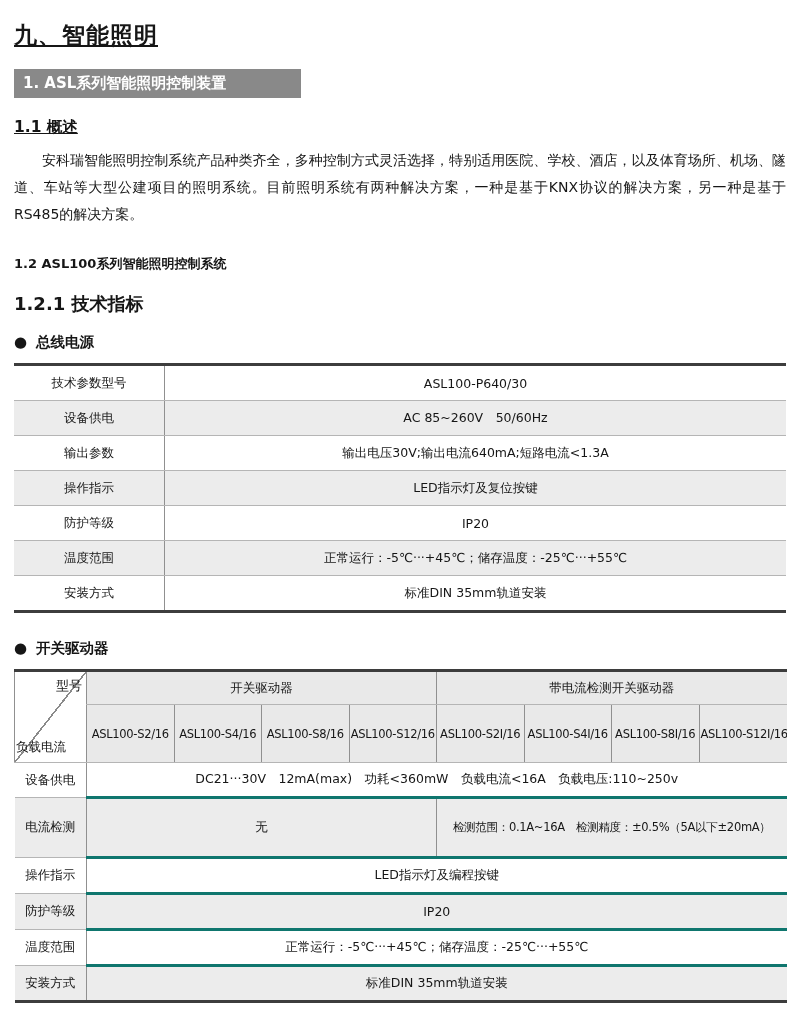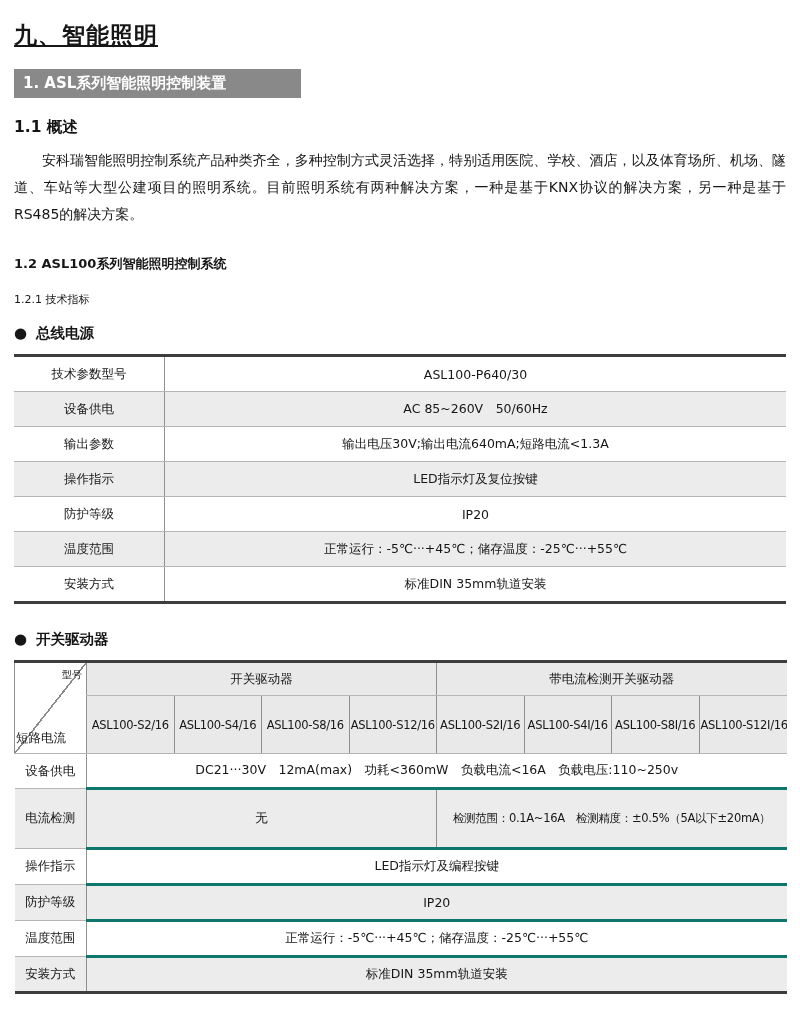--- a/index.html
+++ b/index.html
@@ -9,25 +9,25 @@
   }
   .page{padding:16px 14px 0 14px;}
 
   .doc-title{font-size:23px;font-weight:bold;margin:4px 0 18px 0;letter-spacing:1px;text-decoration:underline;}
 
   .banner{
     display:inline-block;background:var(--banner-bg,#898989);color:#fff;
     font-size:15px;font-weight:bold;padding:5px 26px 5px 9px;width:252px;
   }
 
-  .h-overview{font-size:15.5px;font-weight:bold;margin:19px 0 9px 0;}
+  .h-overview{font-size:15.5px;font-weight:bold;margin:19px 0 9px 0;text-decoration:underline;}
   .para{font-size:14px;line-height:27px;text-align:justify;text-indent:2em;margin:0;}
 
   .h-12{font-size:13px;font-weight:bold;margin:27px 0 0 0;}
-  .h-121{font-size:11px;font-weight:normal;margin:19px 0 0 0;}
+  .h-121{font-size:18px;font-weight:bold;margin:19px 0 0 0;}
 
   .bullet-line{display:flex;align-items:center;gap:9px;font-size:14.5px;font-weight:bold;margin:17px 0 11px 0;}
   .bullet{font-size:15px;line-height:1;}
 
   table.t{border-collapse:collapse;width:772px;table-layout:fixed;
     border-top:3px solid #3d3d3d;border-bottom:3px solid #3d3d3d;font-size:12.5px;}
   table.t td,table.t th{font-weight:normal;padding:0 6px;text-align:center;
     overflow:hidden;white-space:nowrap;}
   .t1 td,.t1 th{height:34px;border-bottom:1px solid #b5b5b5;}
   .t1 tr:last-child td,.t1 tr:last-child th{border-bottom:none;}
@@ -35,21 +35,21 @@
   .t1 td.rv{border-left:1px solid #909090;}
   tr.shade{background:var(--row-shade,#ececec);}
 
   .t2 .hrow td{height:32px;border-bottom:1px solid #b5b5b5;background:var(--header-shade,#e9e9e9);}
   .t2 .hrow td.vl,.t2 .mrow td{border-left:1px solid #909090;}
   .t2 .mrow td{height:33px;border-bottom:1px solid #b5b5b5;background:var(--header-shade,#e9e9e9);
     font-size:11.5px;letter-spacing:-0.3px;padding:12px 1px;}
   .t2 td.corner{position:relative;background:#fff;padding:0;border-bottom:1px solid #b5b5b5;}
   .t2 td.corner::before{content:"";position:absolute;inset:0;
     background:linear-gradient(to bottom right,transparent calc(50% - 0.8px),#8a8a8a calc(50% - 0.8px),#8a8a8a calc(50% + 0.8px),transparent calc(50% + 0.8px));}
-  .corner-top{position:absolute;top:5px;right:4px;font-size:10px;text-align:center;}
+  .corner-top{position:absolute;top:5px;right:4px;font-size:13px;text-align:center;}
   .corner-bottom{position:absolute;bottom:6px;left:1px;font-size:12.5px;}
   .t2 tbody th.rl{height:33px;border-bottom:1px solid #b5b5b5;}
   .t2 tbody td{height:33px;border-bottom:3px solid #0f766e;border-left:1px solid #909090;}
   .t2 tbody tr:last-child td,.t2 tbody tr:last-child th{border-bottom:none;}
   .t2 tbody td.tight{font-size:11.5px;letter-spacing:-0.3px;padding:12px 2px;}
   .mt{margin-top:26px;}
 </style>
 </head>
 <body>
 
@@ -111,21 +111,21 @@
 
   <table class="t t2">
     <colgroup>
       <col style="width:72px">
       <col span="8" style="width:87.5px">
     </colgroup>
     <tbody>
       <tr class="hrow">
         <td class="corner" rowspan="2">
           <span class="corner-top">型号</span>
-          <span class="corner-bottom">短路电流</span>
+          <span class="corner-bottom">负载电流</span>
         </td>
         <td colspan="4" class="vl">开关驱动器</td>
         <td colspan="4" class="vl">带电流检测开关驱动器</td>
       </tr>
       <tr class="mrow">
         <td>ASL100-S2/16</td>
         <td>ASL100-S4/16</td>
         <td>ASL100-S8/16</td>
         <td>ASL100-S12/16</td>
         <td>ASL100-S2I/16</td>

